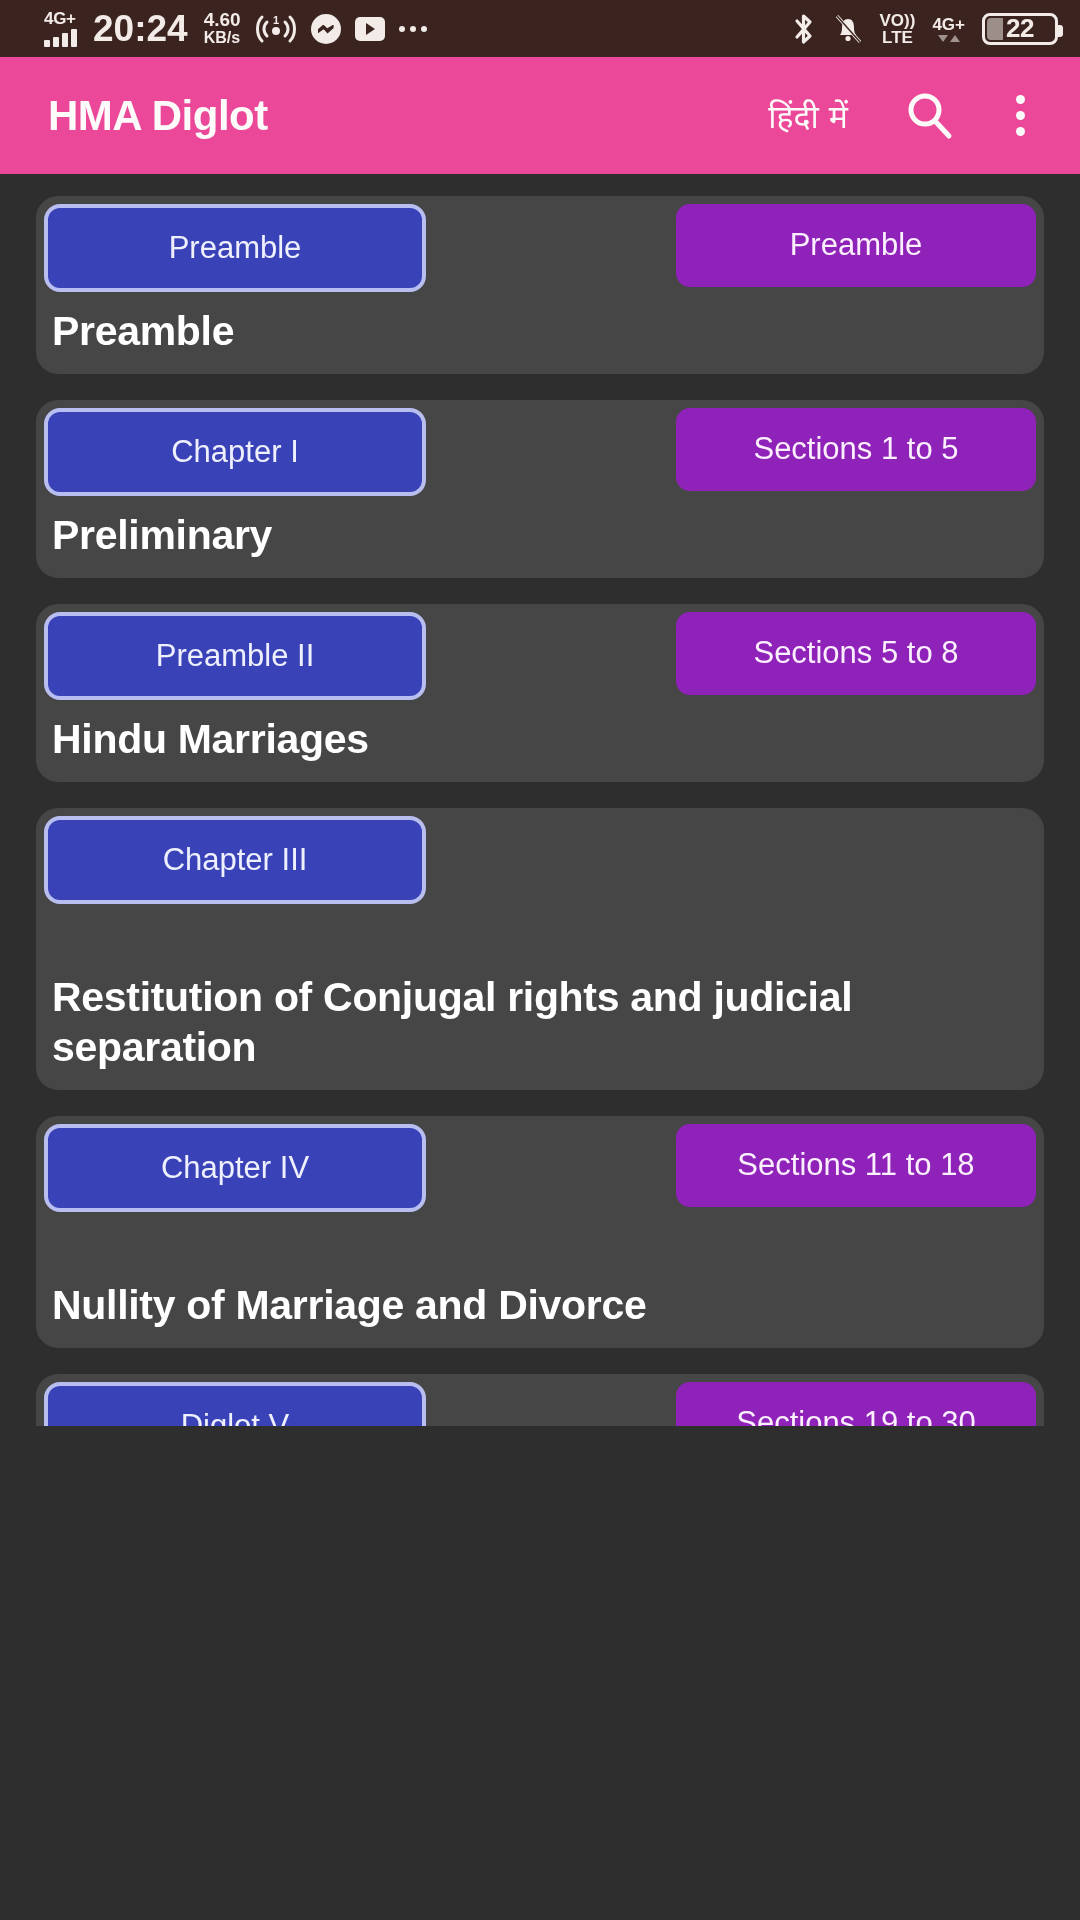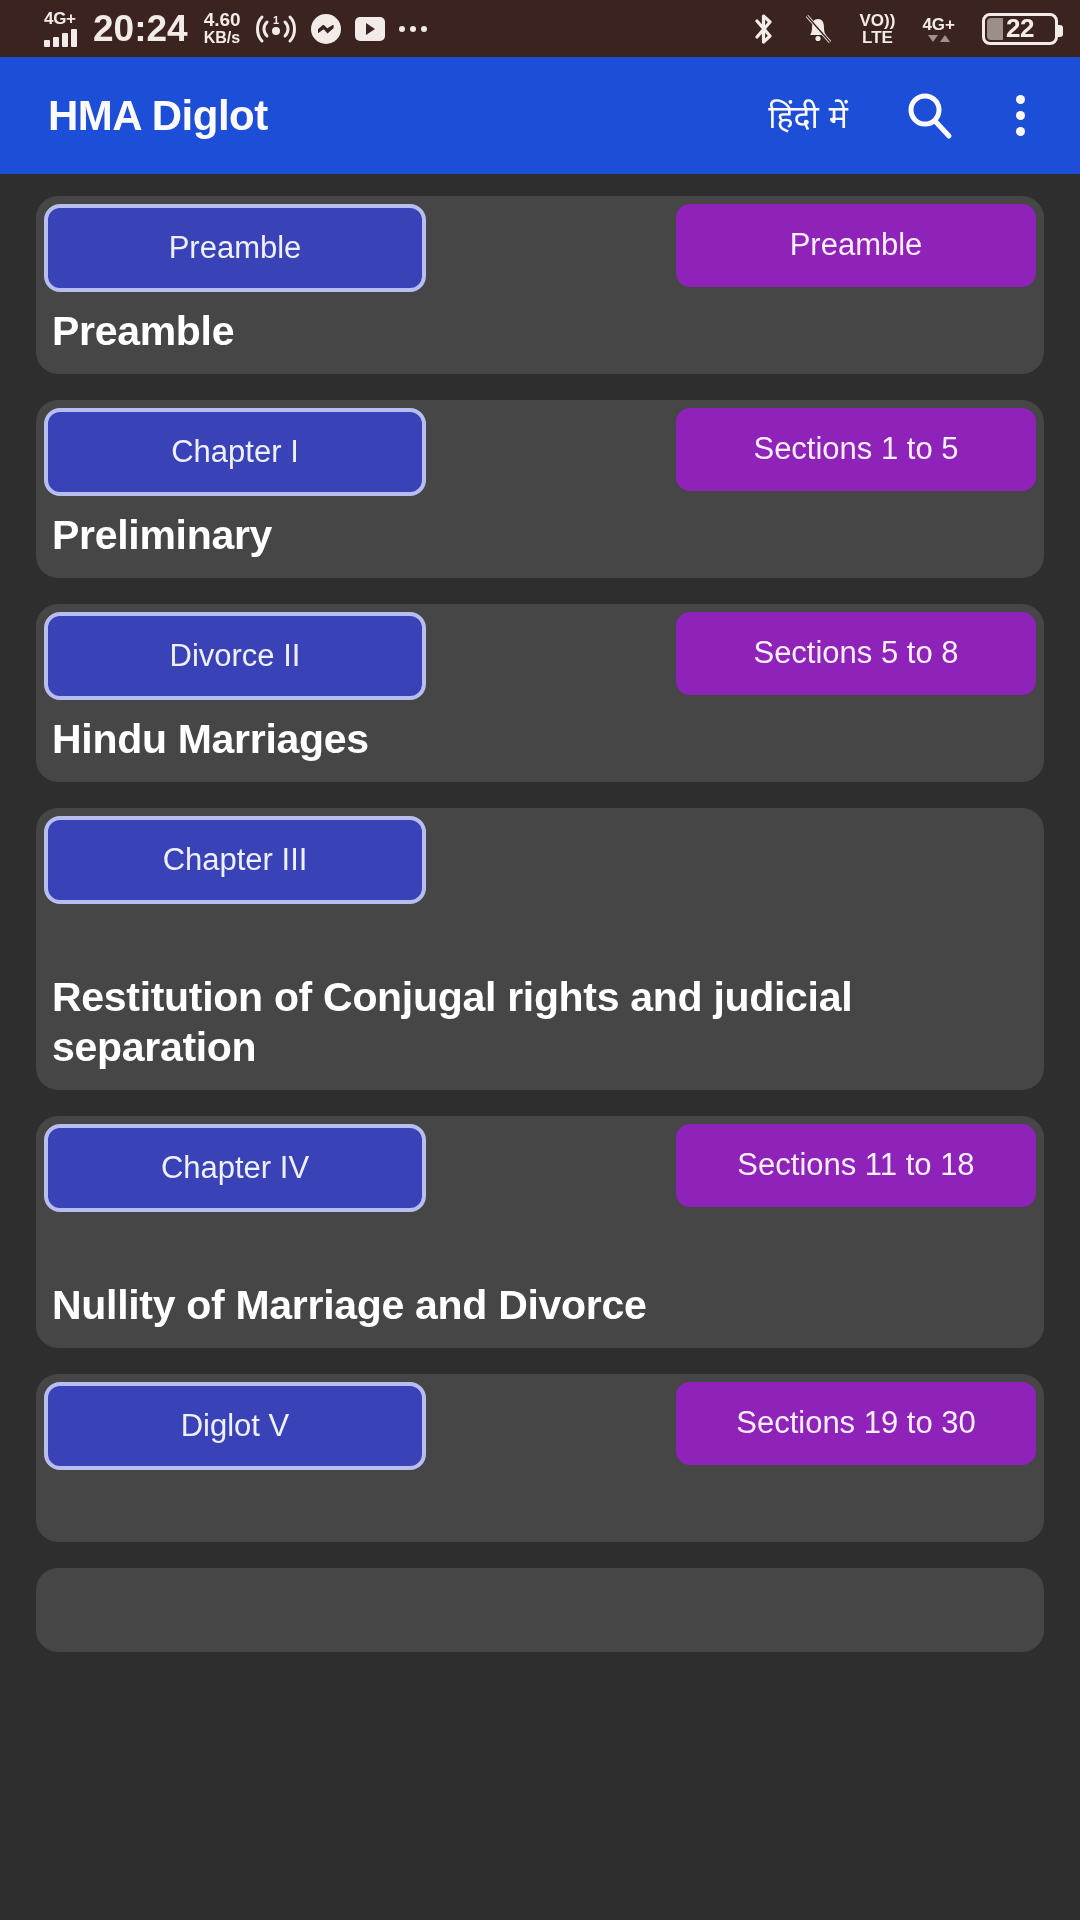--- a/index.html
+++ b/index.html
@@ -13,21 +13,21 @@
   
   .statusbar{
     position:relative;
     height:57px; width:1080px;
     background:#3b2420;
     display:flex; align-items:center;
     padding:0 22px 0 44px;
     color:#f2ebe8;
   }
   .sb-left{ display:flex; align-items:center; gap:14px; flex:1; }
-  .sb-right{ display:flex; align-items:center; gap:27px; }
+  .sb-right{ display:flex; align-items:center; gap:17px; }
 
   .net-stack{ display:flex; flex-direction:column; align-items:flex-start; line-height:1; }
   .net-label{ font-size:17px; font-weight:bold; letter-spacing:-0.3px; }
   .bars{ display:flex; align-items:flex-end; gap:3px; height:18px; margin-top:2px; }
   .bars i{ width:6px; background:#f2ebe8; border-radius:1px; display:block; }
   .bars i:nth-child(1){ height:7px; }
   .bars i:nth-child(2){ height:10px; }
   .bars i:nth-child(3){ height:14px; }
   .bars i:nth-child(4){ height:18px; }
 
@@ -78,38 +78,38 @@
   }
   .battery .fill{
     position:absolute; left:2px; top:2px; bottom:2px; width:16px;
     background:#9c8f8a; border-radius:4px 0 0 4px;
   }
   .battery .pct{ position:relative; font-size:26px; font-weight:bold; letter-spacing:-0.5px; }
 
   
   .appbar{
     height:117px; width:1080px;
-    background:#1d4ed8;
+    background:#ec4899;
     display:flex; align-items:center;
     padding:0 28px 0 48px;
     color:#fdfbfa;
   }
   .app-title{ font-size:42px; font-weight:bold; letter-spacing:-0.5px; flex:1; }
   .lang-btn{
     font-size:32px; font-family:"DejaVu Sans",sans-serif;
     padding:6px 12px; margin-right:34px; white-space:nowrap;
   }
   .search-btn{ width:72px; height:72px; display:flex; align-items:center; justify-content:center; margin-right:22px; }
   .overflow-btn{ width:64px; height:72px; display:flex; flex-direction:column; align-items:center; justify-content:center; gap:7px; }
   .overflow-btn i{ width:9px; height:9px; border-radius:50%; background:#fdfbfa; display:block; }
 
   
   .list{
     width:1080px;
-    height:1746px;
+    height:1252px;
     padding:22px 0 0 0;
     overflow:hidden;
     background:#2e2e2e;
   }
   .card{
     position:relative;
     margin:0 36px 26px 36px;
     background:#464646;
     border-radius:22px;
     padding:0 0 18px 0;
@@ -267,21 +267,21 @@
   <div class="card">
     <div class="card-row">
       <div class="chip-blue">Chapter I</div>
       <div class="chip-purple">Sections 1 to 5</div>
     </div>
     <div class="card-title">Preliminary</div>
   </div>
 
   <div class="card">
     <div class="card-row">
-      <div class="chip-blue">Divorce II</div>
+      <div class="chip-blue">Preamble II</div>
       <div class="chip-purple">Sections 5 to 8</div>
     </div>
     <div class="card-title">Hindu Marriages</div>
   </div>
 
   <div class="card tall">
     <div class="card-row">
       <div class="chip-blue">Chapter III</div>
     </div>
     <div class="card-title wrap">Restitution of Conjugal rights and judicial separation</div>

